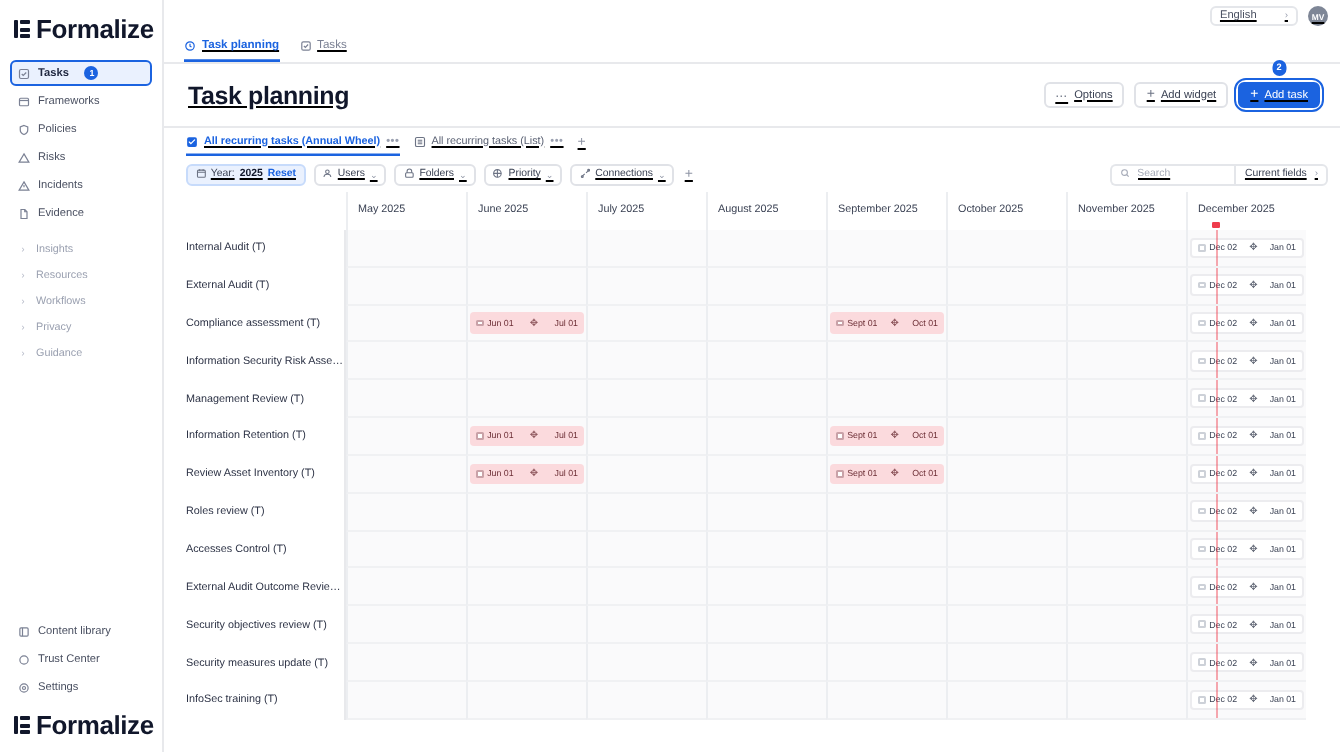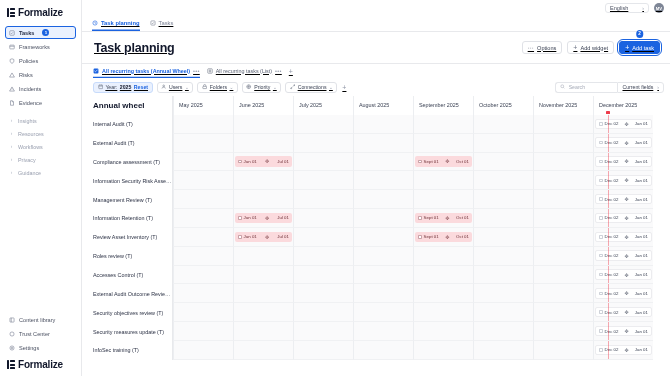--- a/index.html
+++ b/index.html
@@ -22,21 +22,21 @@
     flex: 0 0 82px;
   }
   .brand {
     display: flex; align-items: center; gap: 3px;
     padding: 7px 0 6px 7px;
   }
   .brand-mark { display: flex; align-items: center; gap: 1px; }
   .brand-mark i { display: block; width: 2px; height: 9px; background: #11172b; border-radius: .5px; }
   .brand-mark .b2 { width: 5px; height: 2px; background: #11172b; }
   .brand-bars { display: flex; flex-direction: column; gap: 1.5px; }
-  .brand-text { font-size: 10px; font-weight: 700; color: #11172b; letter-spacing: -.2px; }
+  .brand-text { font-size: 13px; font-weight: 700; color: #11172b; letter-spacing: -.2px; }
 
   .nav { padding: 2px 5px 0 5px; }
   .nav-item {
     display: flex; align-items: center; gap: 4px;
     height: 13px; padding: 0 4px;
     border-radius: 3px;
     font-size: 5.6px; color: #4b5162;
     cursor: pointer; position: relative;
     margin-bottom: 1px;
   }
@@ -552,21 +552,20 @@
         </div>
         <button class="fieldsbtn">
           <span>Current fields</span>
           <span class="chev">›</span>
         </button>
       </div>
     </div>
 
     <div class="grid-wrap">
       <div class="grid" id="grid">
-        <div class="hcell-name">Annual wheel</div>
       <div class="hcell-m" style="grid-column: 2;">May 2025</div>
           <div class="hcell-m" style="grid-column: 3;">June 2025</div>
           <div class="hcell-m" style="grid-column: 4;">July 2025</div>
           <div class="hcell-m" style="grid-column: 5;">August 2025</div>
           <div class="hcell-m" style="grid-column: 6;">September 2025</div>
           <div class="hcell-m" style="grid-column: 7;">October 2025</div>
           <div class="hcell-m" style="grid-column: 8;">November 2025</div>
           <div class="hcell-m" style="grid-column: 9;">December 2025</div>
           <div class="namecell" style="grid-row: 2;">Internal Audit (T)</div>
           <div class="bodycell" style="grid-area: 2 / 2;"></div>

